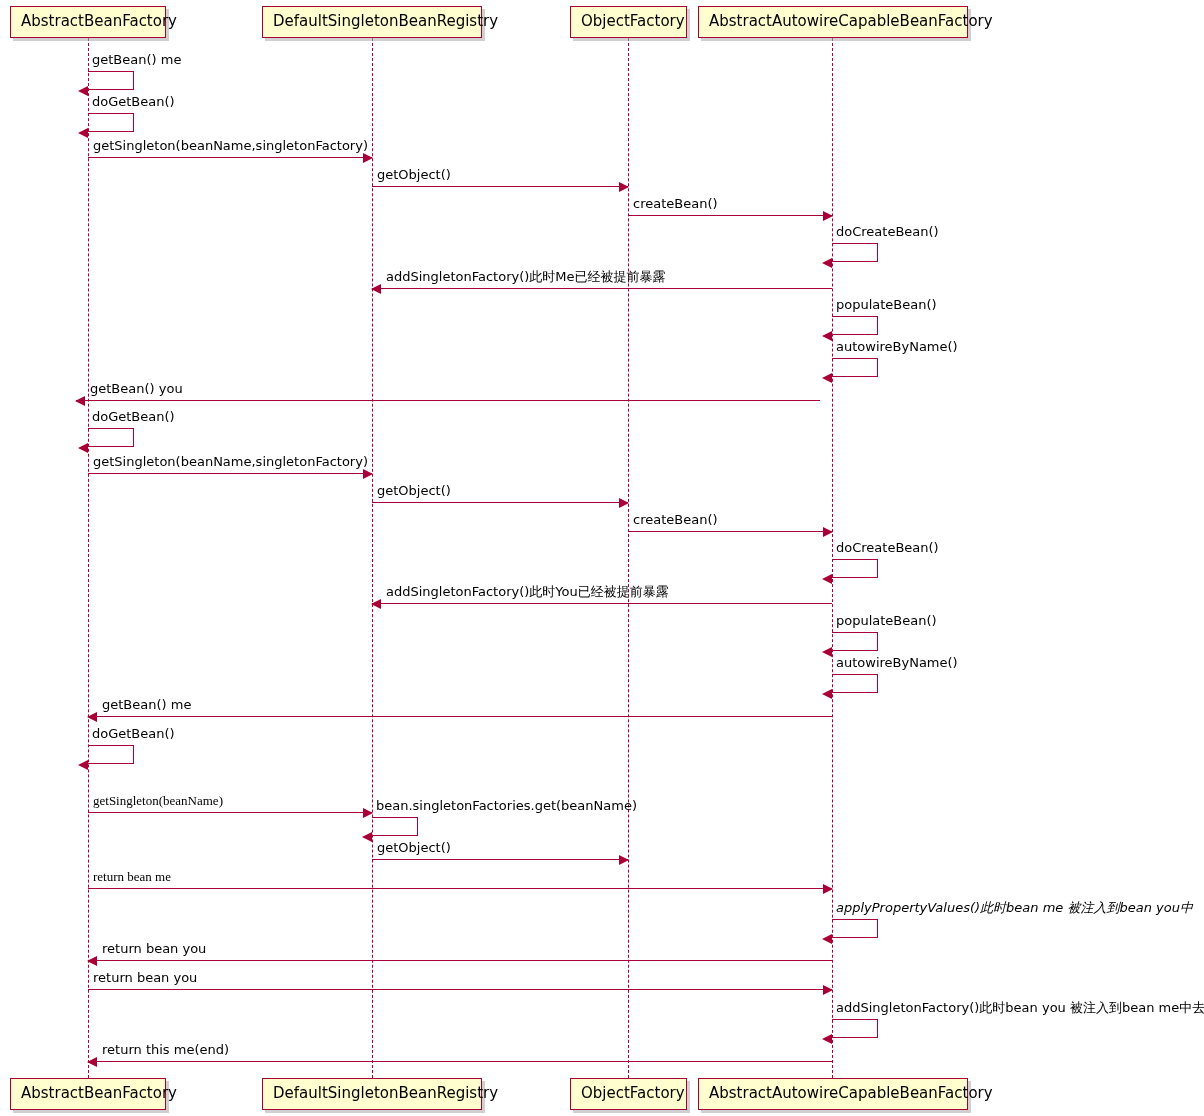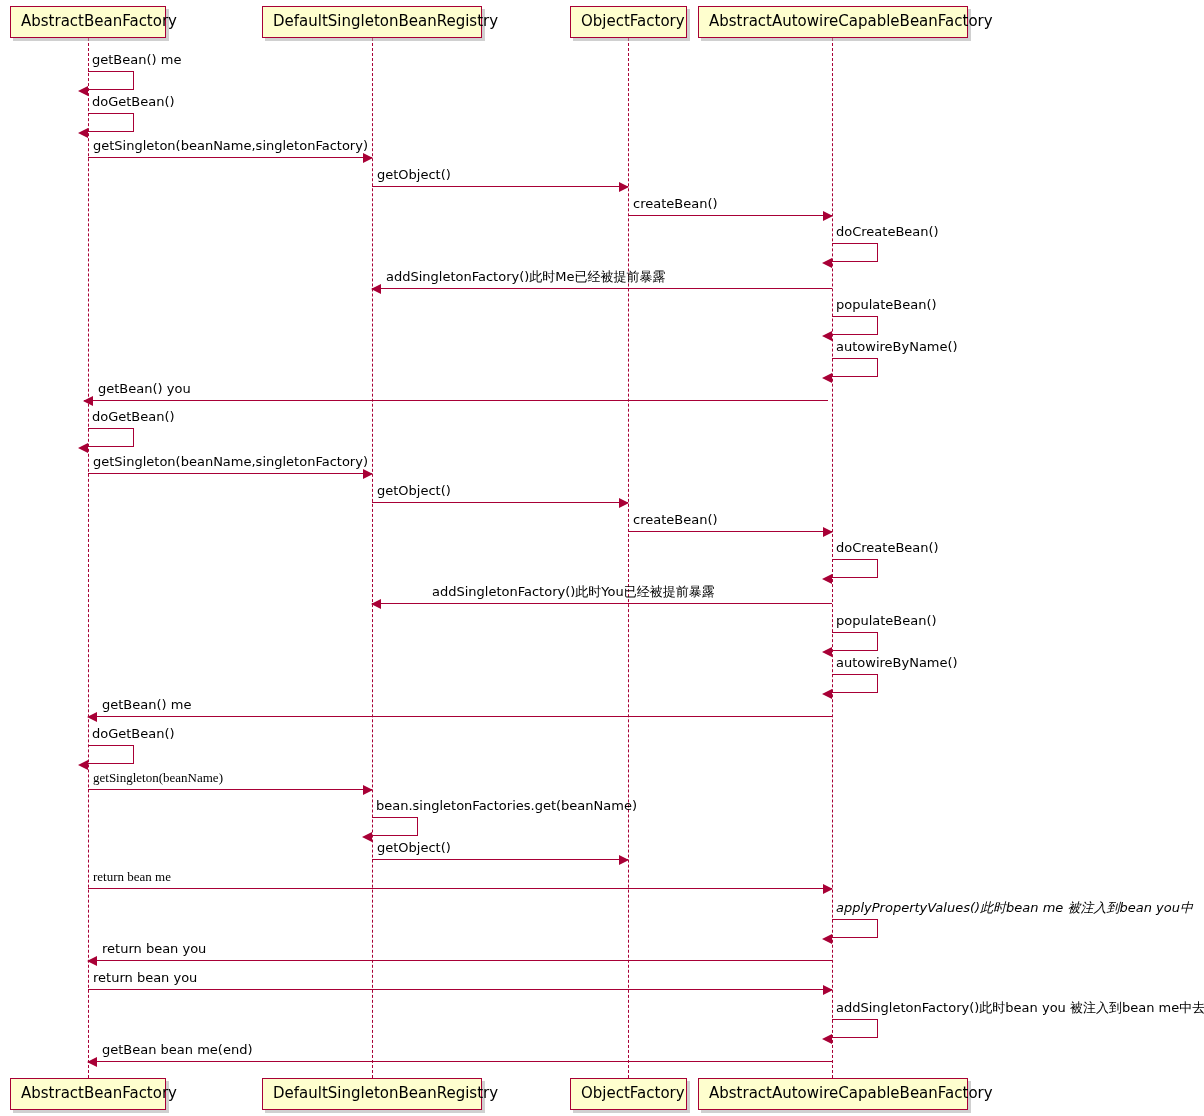--- a/index.html
+++ b/index.html
@@ -130,21 +130,21 @@
         <div class="msg-label" style="left: 14px;">addSingletonFactory()此时Me已经被提前暴露</div>
       </div>
       <div class="selfmsg" style="left: 832px; top: 316px;">
         <div class="arrow-l"></div>
         <div class="selfmsg-label">populateBean()</div>
       </div>
       <div class="selfmsg" style="left: 832px; top: 358px;">
         <div class="arrow-l"></div>
         <div class="selfmsg-label">autowireByName()</div>
       </div>
-      <div class="msg" style="left: 84px; width: 744px; top: 400px; text-decoration: underline;">
+      <div class="msg" style="left: 76px; width: 744px; top: 400px; text-decoration: underline;">
         <div class="arrow-l"></div>
         <div class="msg-label" style="left: 14px;">getBean() you</div>
       </div>
       <div class="selfmsg" style="left: 88px; top: 428px;">
         <div class="arrow-l"></div>
         <div class="selfmsg-label">doGetBean()</div>
       </div>
       <div class="msg" style="left: 88px; width: 284px; top: 473px;">
         <div class="arrow-r"></div>
         <div class="msg-label" style="left: 5px;">getSingleton(beanName,singletonFactory)</div>
@@ -156,39 +156,39 @@
       <div class="msg" style="left: 628px; width: 204px; top: 531px;">
         <div class="arrow-r"></div>
         <div class="msg-label" style="left: 5px;">createBean()</div>
       </div>
       <div class="selfmsg" style="left: 832px; top: 559px;">
         <div class="arrow-l"></div>
         <div class="selfmsg-label">doCreateBean()</div>
       </div>
       <div class="msg" style="left: 372px; width: 460px; top: 603px;">
         <div class="arrow-l"></div>
-        <div class="msg-label" style="left: 14px; margin-left: 46px;">addSingletonFactory()此时You已经被提前暴露</div>
+        <div class="msg-label" style="left: 14px;">addSingletonFactory()此时You已经被提前暴露</div>
       </div>
       <div class="selfmsg" style="left: 832px; top: 632px;">
         <div class="arrow-l"></div>
         <div class="selfmsg-label">populateBean()</div>
       </div>
       <div class="selfmsg" style="left: 832px; top: 674px;">
         <div class="arrow-l"></div>
         <div class="selfmsg-label">autowireByName()</div>
       </div>
       <div class="msg" style="left: 88px; width: 744px; top: 716px;">
         <div class="arrow-l"></div>
         <div class="msg-label" style="left: 14px;">getBean() me</div>
       </div>
       <div class="selfmsg" style="left: 88px; top: 745px;">
         <div class="arrow-l"></div>
         <div class="selfmsg-label">doGetBean()</div>
       </div>
-      <div class="msg" style="left: 88px; width: 284px; top: 789px; font-family: Liberation Serif, serif;">
+      <div class="msg" style="left: 88px; width: 284px; top: 812px; font-family: Liberation Serif, serif;">
         <div class="arrow-r"></div>
         <div class="msg-label" style="left: 5px;">getSingleton(beanName)</div>
       </div>
       <div class="selfmsg" style="left: 372px; top: 817px;">
         <div class="arrow-l"></div>
         <div class="selfmsg-label">bean.singletonFactories.get(beanName)</div>
       </div>
       <div class="msg" style="left: 372px; width: 256px; top: 859px;">
         <div class="arrow-r"></div>
         <div class="msg-label" style="left: 5px;">getObject()</div>
@@ -208,21 +208,21 @@
       <div class="msg" style="left: 88px; width: 744px; top: 989px;">
         <div class="arrow-r"></div>
         <div class="msg-label" style="left: 5px;">return bean you</div>
       </div>
       <div class="selfmsg" style="left: 832px; top: 1019px;">
         <div class="arrow-l"></div>
         <div class="selfmsg-label">addSingletonFactory()此时bean you 被注入到bean me中去</div>
       </div>
       <div class="msg" style="left: 88px; width: 744px; top: 1061px;">
         <div class="arrow-l"></div>
-        <div class="msg-label" style="left: 14px;">getBean bean me(end)</div>
+        <div class="msg-label" style="left: 14px;">return this me(end)</div>
       </div>
     </div>
   <div id="participants-top">
       <div class="participant" style="left: 10px; top: 6px; width: 156px;">AbstractBeanFactory</div>
       <div class="participant" style="left: 262px; top: 6px; width: 220px;">DefaultSingletonBeanRegistry</div>
       <div class="participant" style="left: 570px; top: 6px; width: 117px;">ObjectFactory</div>
       <div class="participant" style="left: 698px; top: 6px; width: 270px;">AbstractAutowireCapableBeanFactory</div>
     </div>
   <div id="participants-bottom">
       <div class="participant" style="left: 10px; top: 1078px; width: 156px;">AbstractBeanFactory</div>

